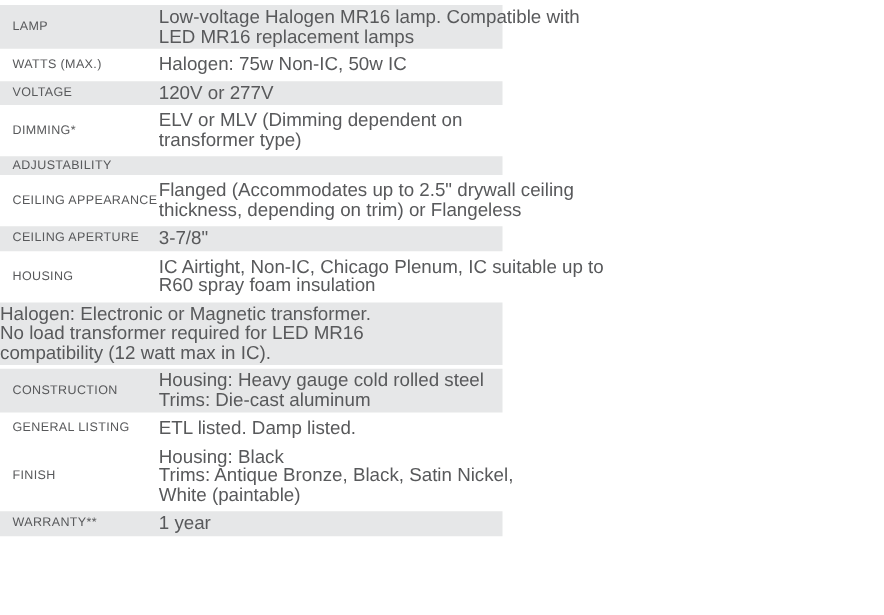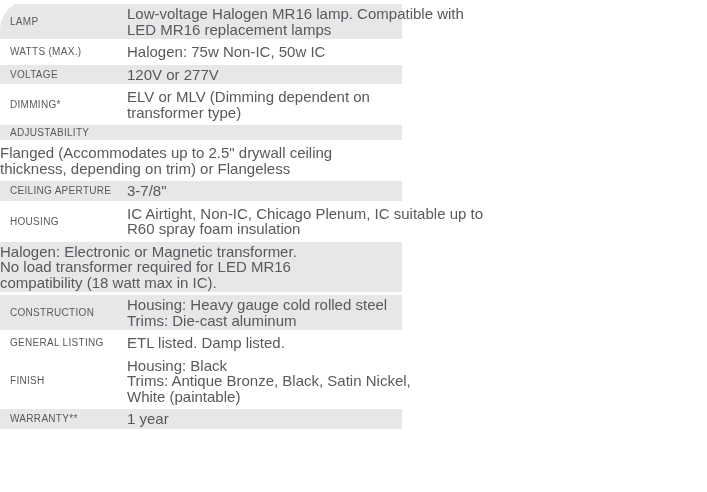--- a/index.html
+++ b/index.html
@@ -7,21 +7,20 @@
     padding: 0;
     background: #ffffff;
     font-family: "Liberation Sans", sans-serif;
   }
   .page {
     position: relative;
     width: 707px;
     height: 492px;
     background: #ffffff;
     overflow: hidden;
-    border-radius: 30px;
   }
   .spec-table {
     position: absolute;
     top: 4px;
     left: 0;
     width: 402px;
   }
   .row {
     display: flex;
     align-items: stretch;
@@ -84,39 +83,40 @@
       <div class="label">DIMMING*</div>
       <div class="value">ELV or MLV (Dimming dependent on
 transformer type)</div>
     </div>
 
     <div class="row shaded">
       <div class="label">ADJUSTABILITY</div>
     </div>
 
     <div class="row">
+      <div class="label">CEILING APPEARANCE</div>
       <div class="value">Flanged (Accommodates up to 2.5" drywall ceiling
 thickness, depending on trim) or Flangeless</div>
     </div>
 
     <div class="row shaded">
       <div class="label">CEILING APERTURE</div>
       <div class="value">3-7/8"</div>
     </div>
 
     <div class="row">
       <div class="label">HOUSING</div>
       <div class="value">IC Airtight, Non-IC, Chicago Plenum, IC suitable up to
 R60 spray foam insulation</div>
     </div>
 
     <div class="row shaded">
       <div class="value">Halogen: Electronic or Magnetic transformer.
 No load transformer required for LED MR16
-compatibility (18 watt max in IC).</div>
+compatibility (12 watt max in IC).</div>
     </div>
 
     <div class="row shaded">
       <div class="label">CONSTRUCTION</div>
       <div class="value">Housing: Heavy gauge cold rolled steel
 Trims: Die-cast aluminum</div>
     </div>
 
     <div class="row">
       <div class="label">GENERAL LISTING</div>

